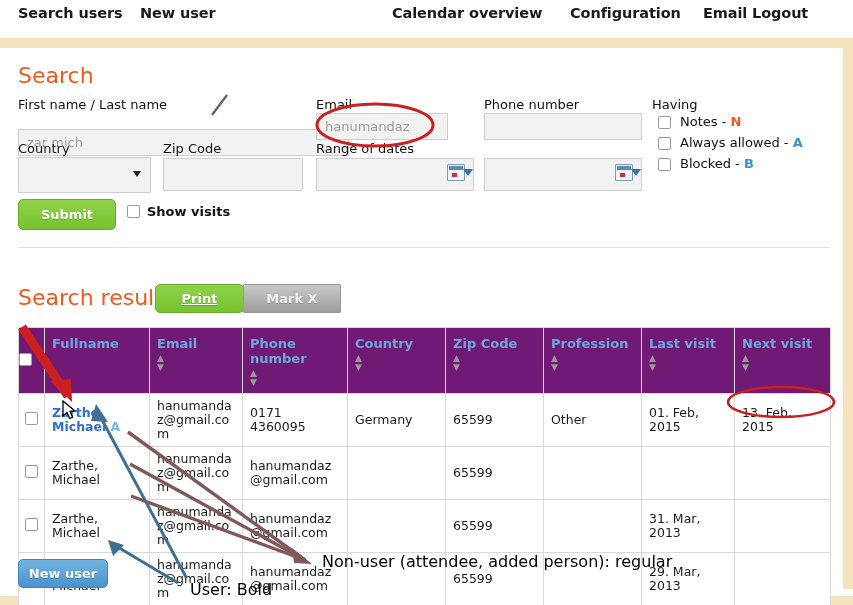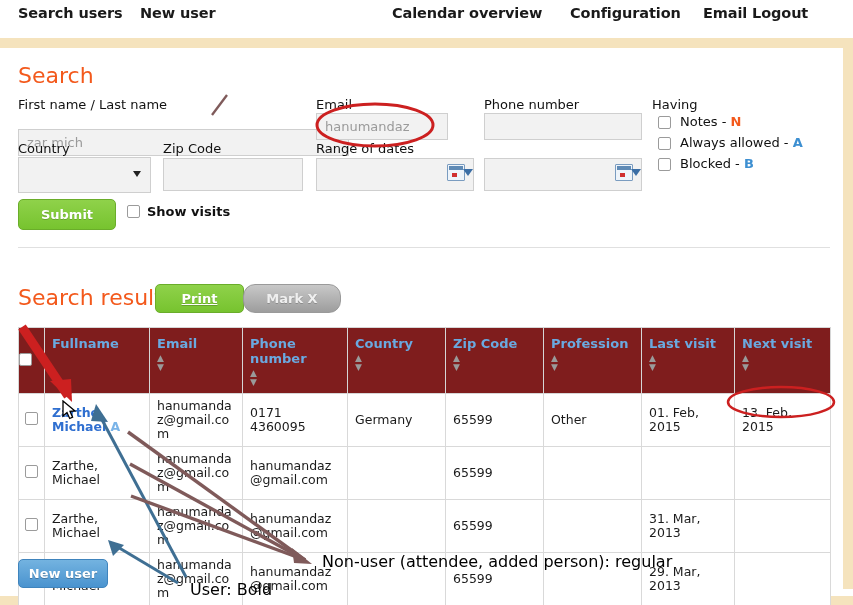--- a/index.html
+++ b/index.html
@@ -158,21 +158,21 @@
     text-align: center;
     cursor: pointer;
     text-shadow: 0 1px 0 rgba(0,0,0,.18);
     font-family: "DejaVu Sans", "Liberation Sans", sans-serif;
   }
   .btn-green.ul { text-decoration: underline; }
   .btn-grey {
     position: absolute;
     background: linear-gradient(#c8c8c8, #9d9d9d);
     border: 1px solid #9a9a9a;
-    border-radius: 12px;
+    border-radius: 1px;
     color: #efefef;
     font-size: 13px;
     font-weight: bold;
     text-align: center;
     cursor: pointer;
     text-shadow: 0 1px 0 rgba(0,0,0,.18);
     font-family: "DejaVu Sans", "Liberation Sans", sans-serif;
   }
   .btn-blue {
     position: absolute;
@@ -197,21 +197,21 @@
   
   .rtable {
     position: absolute;
     left: 18px; top: 327px;
     width: 812px;
     border-collapse: collapse;
     table-layout: fixed;
     font-size: 12.5px;
   }
   .rtable th {
-    background: #7f1d1d;
+    background: #701a75;
     border: 1px solid #d6d6d6;
     vertical-align: top;
     text-align: left;
     padding: 8px 6px 6px 7px;
     height: 58px;
   }
   .rtable th .hl {
     color: #6aa9e0;
     font-size: 13px;
     font-weight: bold;

